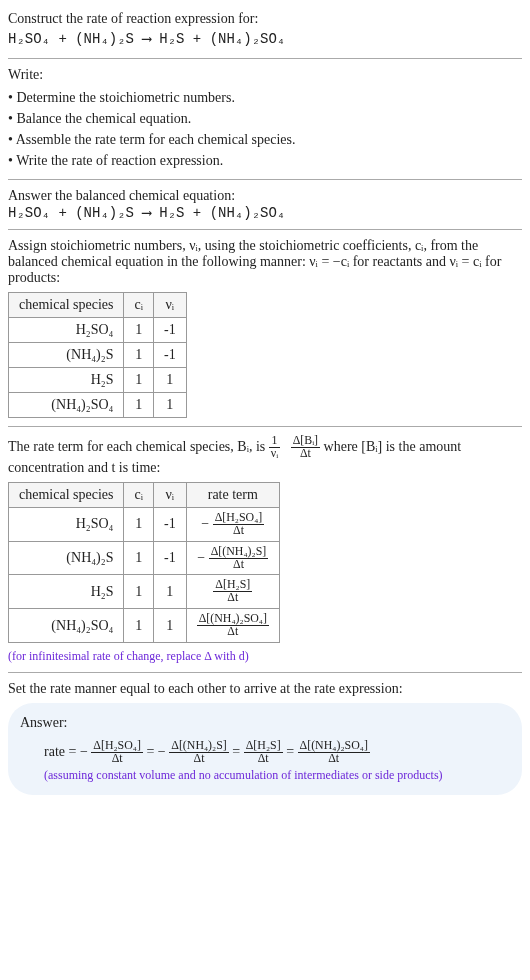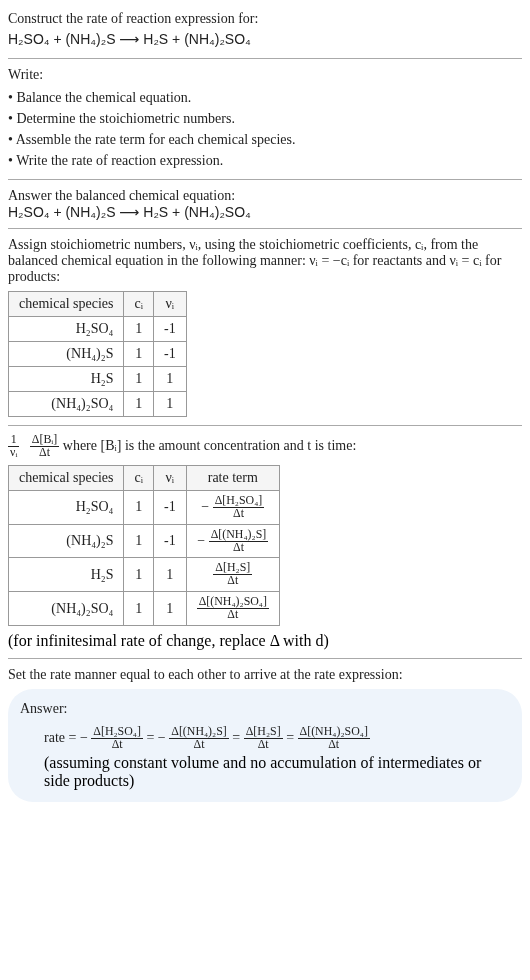--- a/index.html
+++ b/index.html
@@ -20,21 +20,21 @@
     }
     hr {
       border: none;
       border-top: 1px solid #aaa;
       margin: 8px 0;
     }
     .prompt {
       line-height: 1.5;
     }
     .equation {
-      font-family: Liberation Sans, sans-serif;
+      font-family: Liberation Mono, monospace;
     }
     .bullets {
       margin-top: 4px;
     }
     .bullet-item {
       line-height: 1.5;
     }
     table {
       border-collapse: collapse;
       margin: 6px 0;
@@ -62,22 +62,22 @@
       border-bottom: 1px solid #222;
       padding: 0 2px;
       font-size: 0.85em;
     }
     .frac .den {
       display: block;
       padding: 0 2px;
       font-size: 0.85em;
     }
     .smalltext {
-      font-size: 16px;
-      color: #000000;
+      font-size: 12px;
+      color: #6d28d9;
     }
     .answer-box {
       background: #eef4fb;
       padding: 12px;
       margin-top: 6px;
       border-radius: 25px;
     }
     .answer-label {
       margin-bottom: 6px;
     }
@@ -96,22 +96,22 @@
 <div class="section prompt">
   <div>Construct the rate of reaction expression for:</div>
   <div class="equation">H₂SO₄ + (NH₄)₂S ⟶ H₂S + (NH₄)₂SO₄</div>
 </div>
 
 <hr>
 
 <div class="section">
   <div>Write:</div>
   <div class="bullets">
+    <div class="bullet-item">• Determine the stoichiometric numbers.</div>
     <div class="bullet-item">• Balance the chemical equation.</div>
-    <div class="bullet-item">• Determine the stoichiometric numbers.</div>
     <div class="bullet-item">• Assemble the rate term for each chemical species.</div>
     <div class="bullet-item">• Write the rate of reaction expression.</div>
   </div>
 </div>
 
 <hr>
 
 <div class="section">
   <div>Answer the balanced chemical equation:</div>
   <div class="equation">H₂SO₄ + (NH₄)₂S ⟶ H₂S + (NH₄)₂SO₄</div>
@@ -149,20 +149,21 @@
       <td class="center">1</td>
     </tr>
   </tbody>
     </table>
 </div>
 
 <hr>
 
 <div class="section">
   <div>
+    <span>The rate term for each chemical species, Bᵢ, is </span>
     <span class="frac">
       <span class="num">1</span>
       <span class="den italic">νᵢ</span>
     </span>
     <span>&nbsp;</span>
     <span class="frac">
       <span class="num">Δ[Bᵢ]</span>
       <span class="den italic">Δt</span>
     </span>
     <span> where [Bᵢ] is the amount concentration and t is time:</span>

